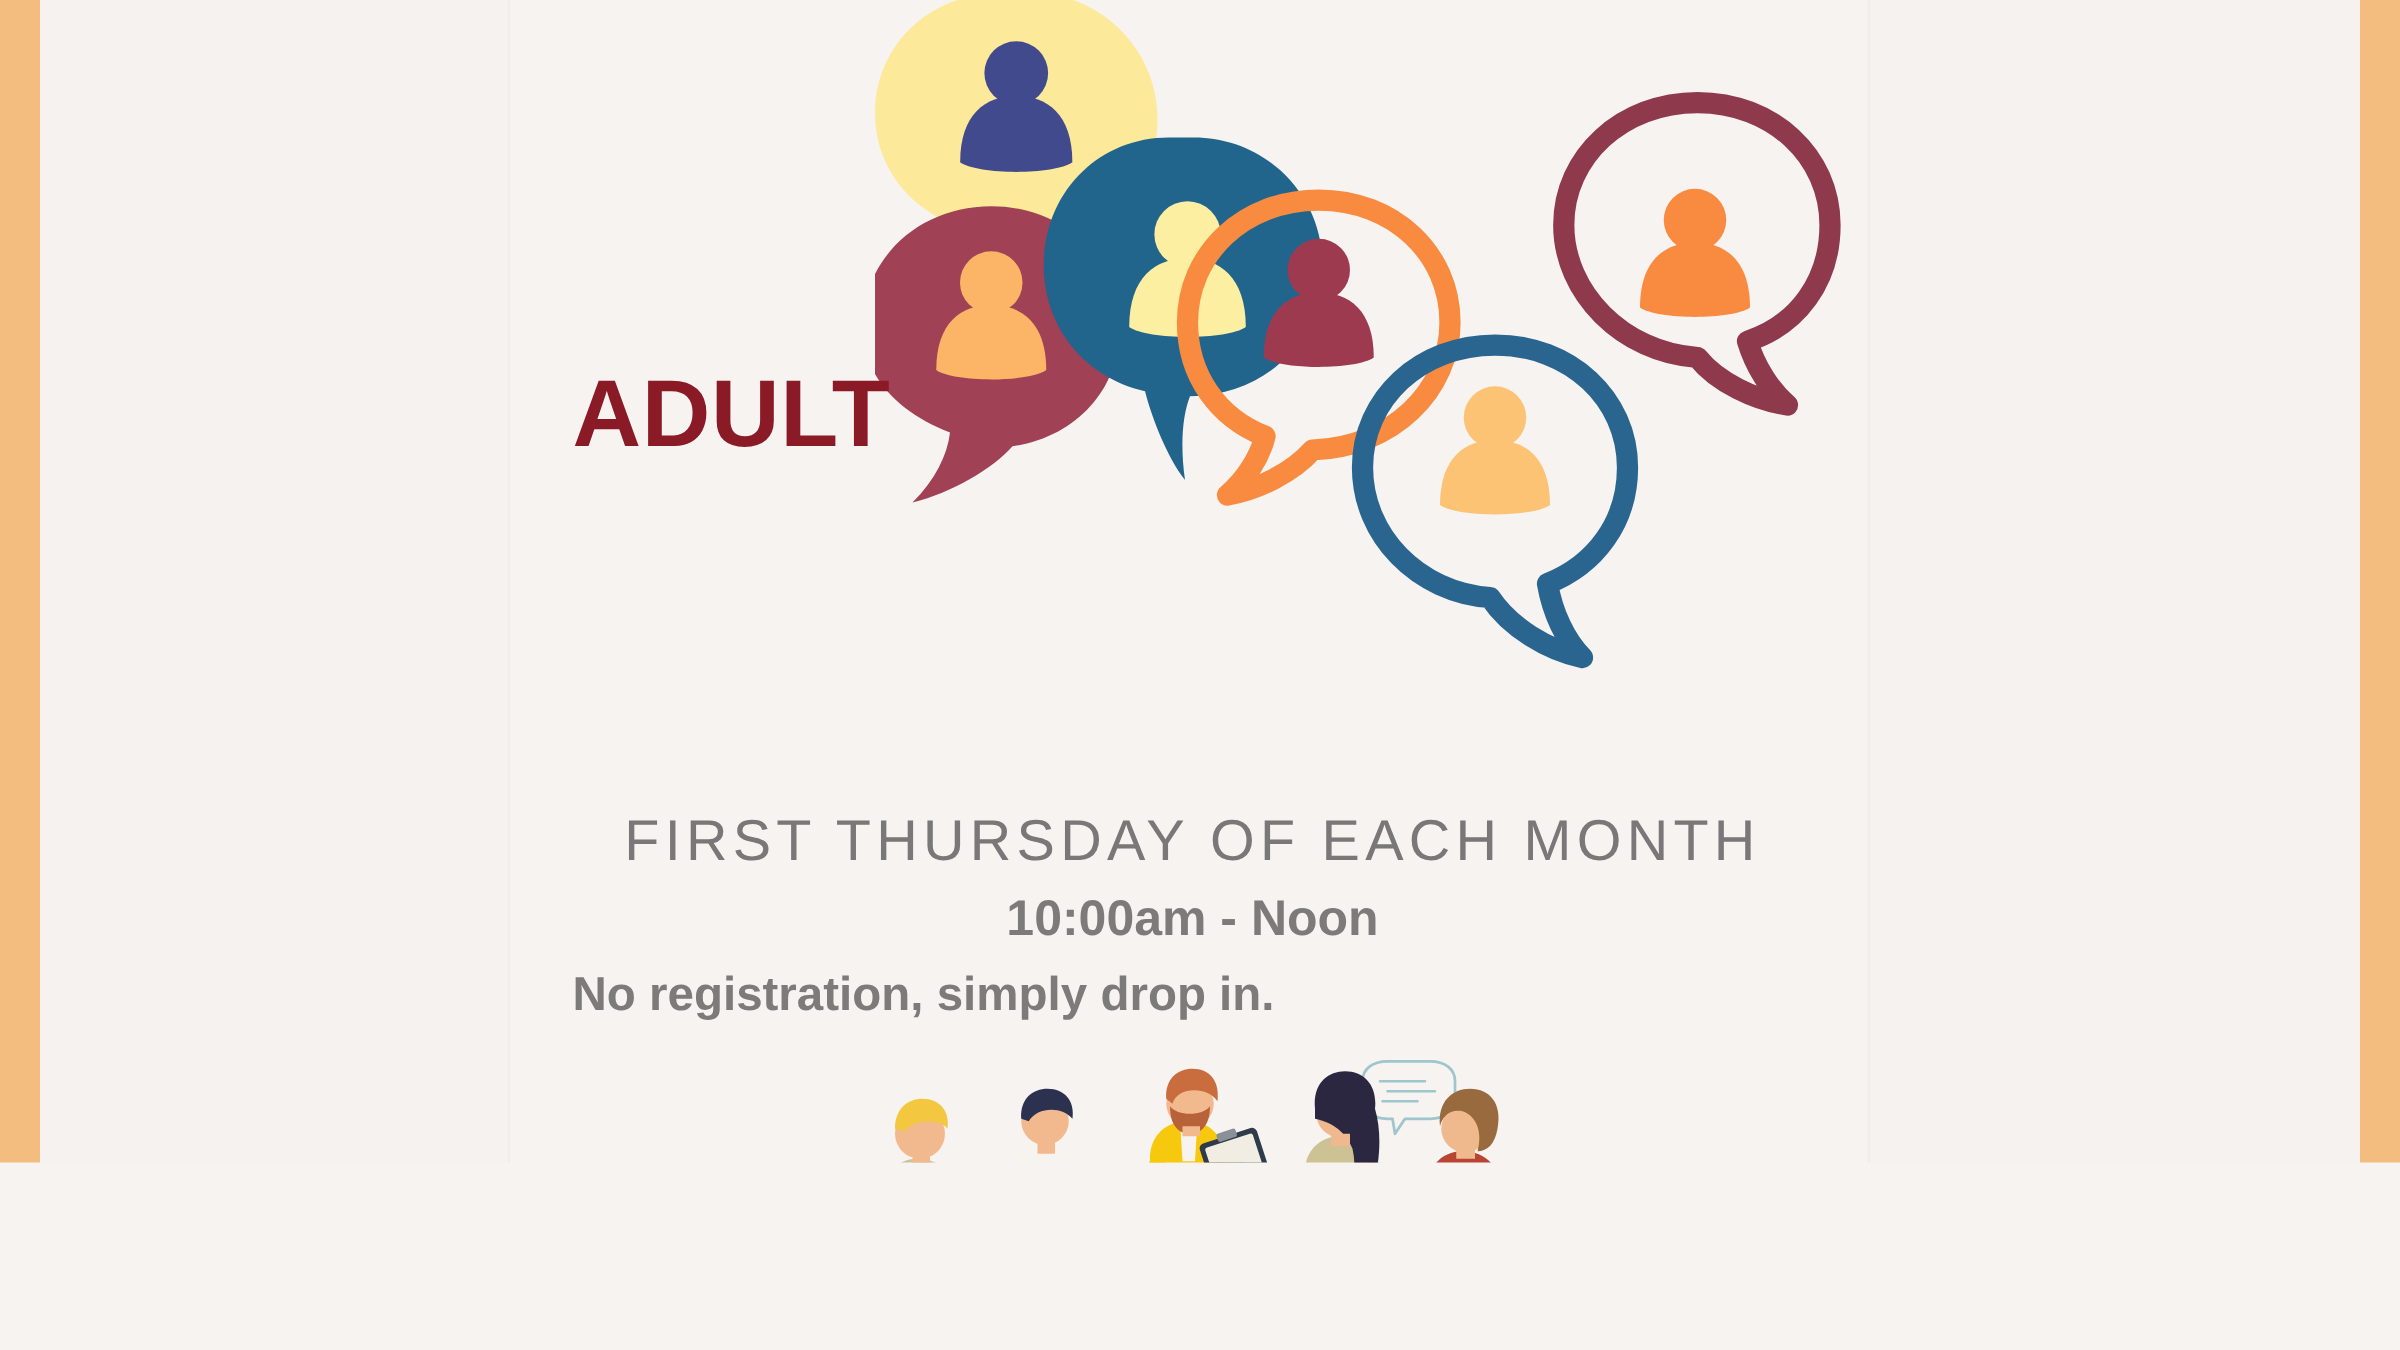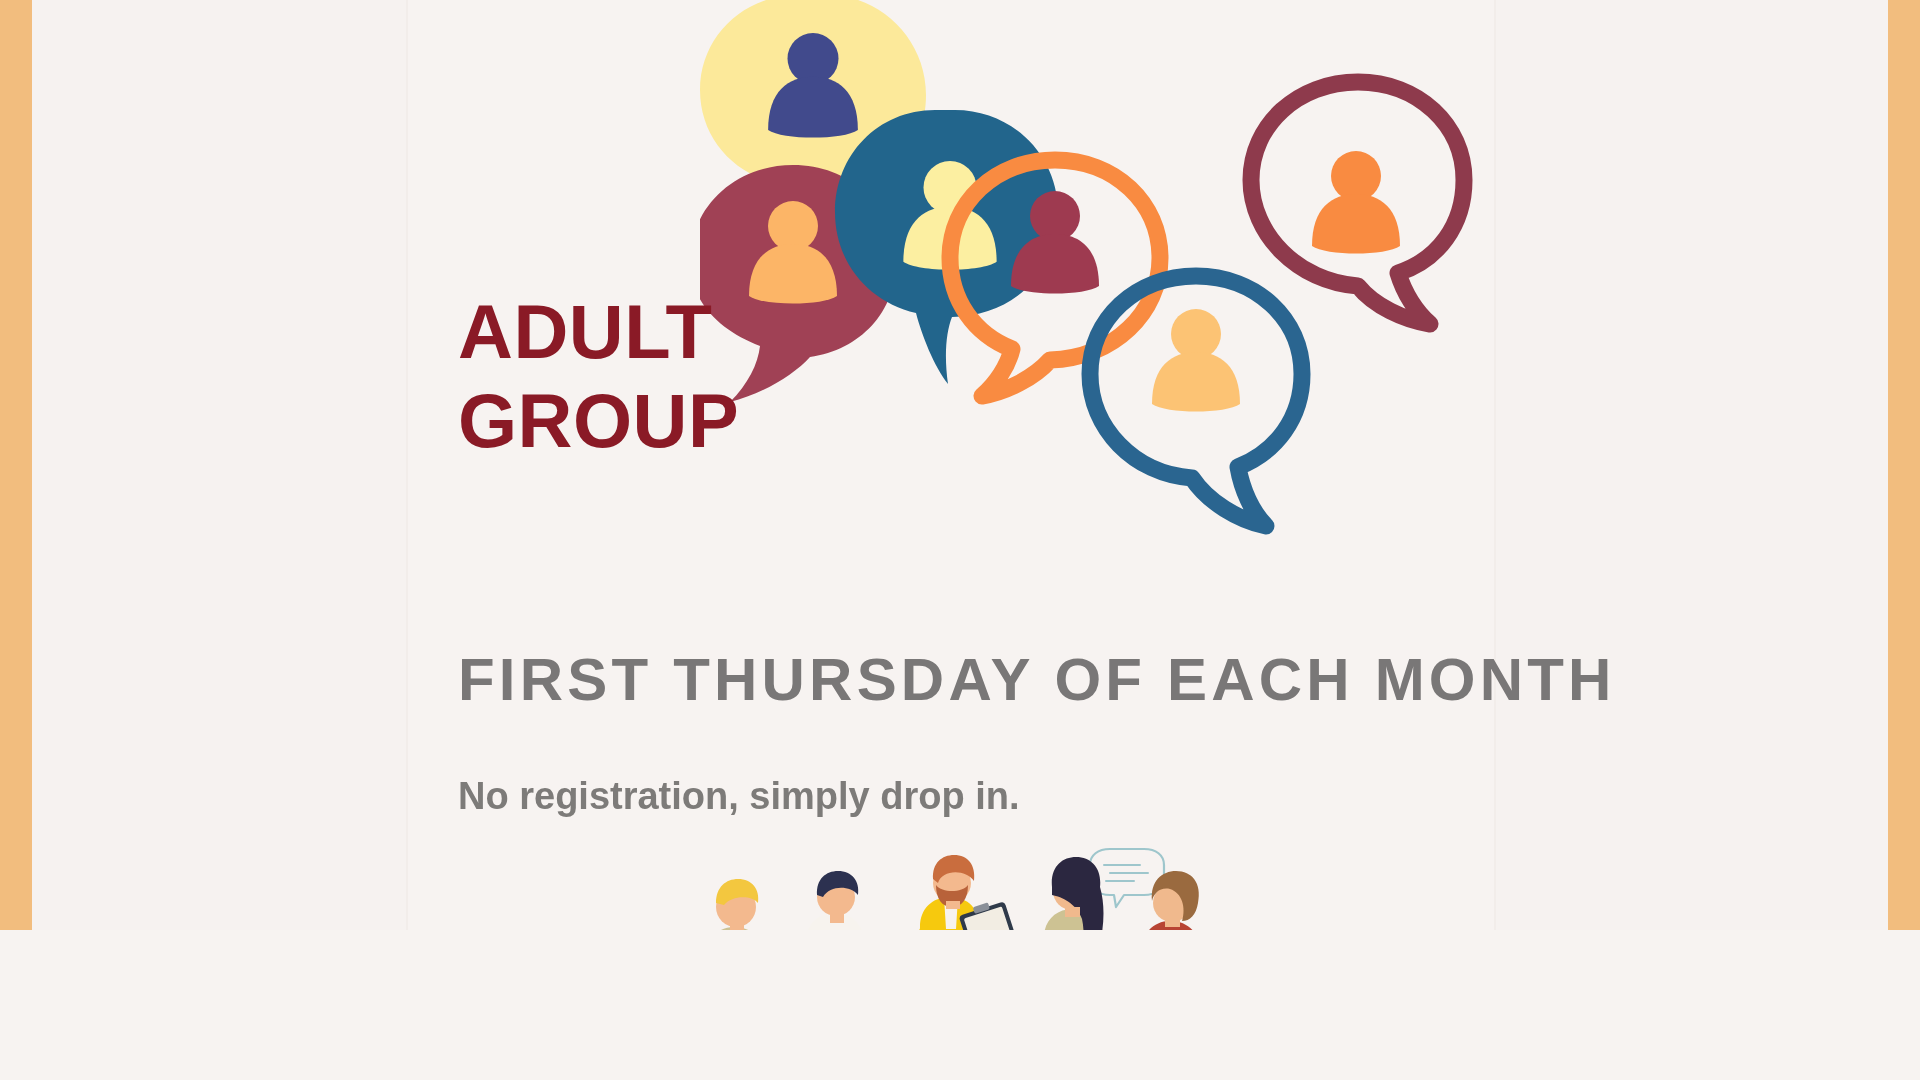--- a/index.html
+++ b/index.html
@@ -56,23 +56,23 @@
     letter-spacing: 0.5px;
     white-space: nowrap;
   }
 
   #subtitle {
     position: absolute;
     left: 458px; top: 645px;
     width: 992px;
     text-align: center;
     color: #797777;
-    font-size: 60px;
+    font-size: 46px;
     letter-spacing: 4.2px;
-    font-weight: 700;
+    font-weight: 400;
     white-space: nowrap;
   }
 
   #time-line {
     position: absolute;
     left: 458px; top: 713px;
     width: 992px;
     text-align: center;
     color: #7d7b79;
     font-size: 40px;
@@ -171,24 +171,24 @@
                  C 548 546 518 528 502 504 C 444 500 400 454 400 400 Z" fill="none" stroke="#2a6590" stroke-width="17" stroke-linejoin="round" transform="translate(-10,-16)"></path>
         <g fill="#fcc374" transform="translate(496,370) scale(1.0)">
           <use href="#person"></use>
         </g>
       </g>
     </svg>
   </div>
 
   <div id="headline">
     <div class="title-line">ADULT</div>
-    <div class="title-line">GROUP</div>
   </div>
 
   <div id="subtitle">FIRST THURSDAY OF EACH MONTH</div>
+  <div id="time-line">10:00am - Noon</div>
   <div id="dropin-line">No registration, simply drop in.</div>
 
   <div id="illustration">
     <svg viewBox="0 0 660 235" xmlns="http://www.w3.org/2000/svg">
 
       <ellipse cx="330" cy="226" rx="250" ry="9" fill="#ece6e2" opacity="0.85"></ellipse>
 
       <g>
         <path d="M 40 200 C 30 170 28 140 34 122 C 40 146 44 172 46 198 Z" fill="#3fa898"></path>
         <path d="M 52 200 C 48 164 50 132 58 112 C 60 144 58 176 58 200 Z" fill="#2f9285"></path>

